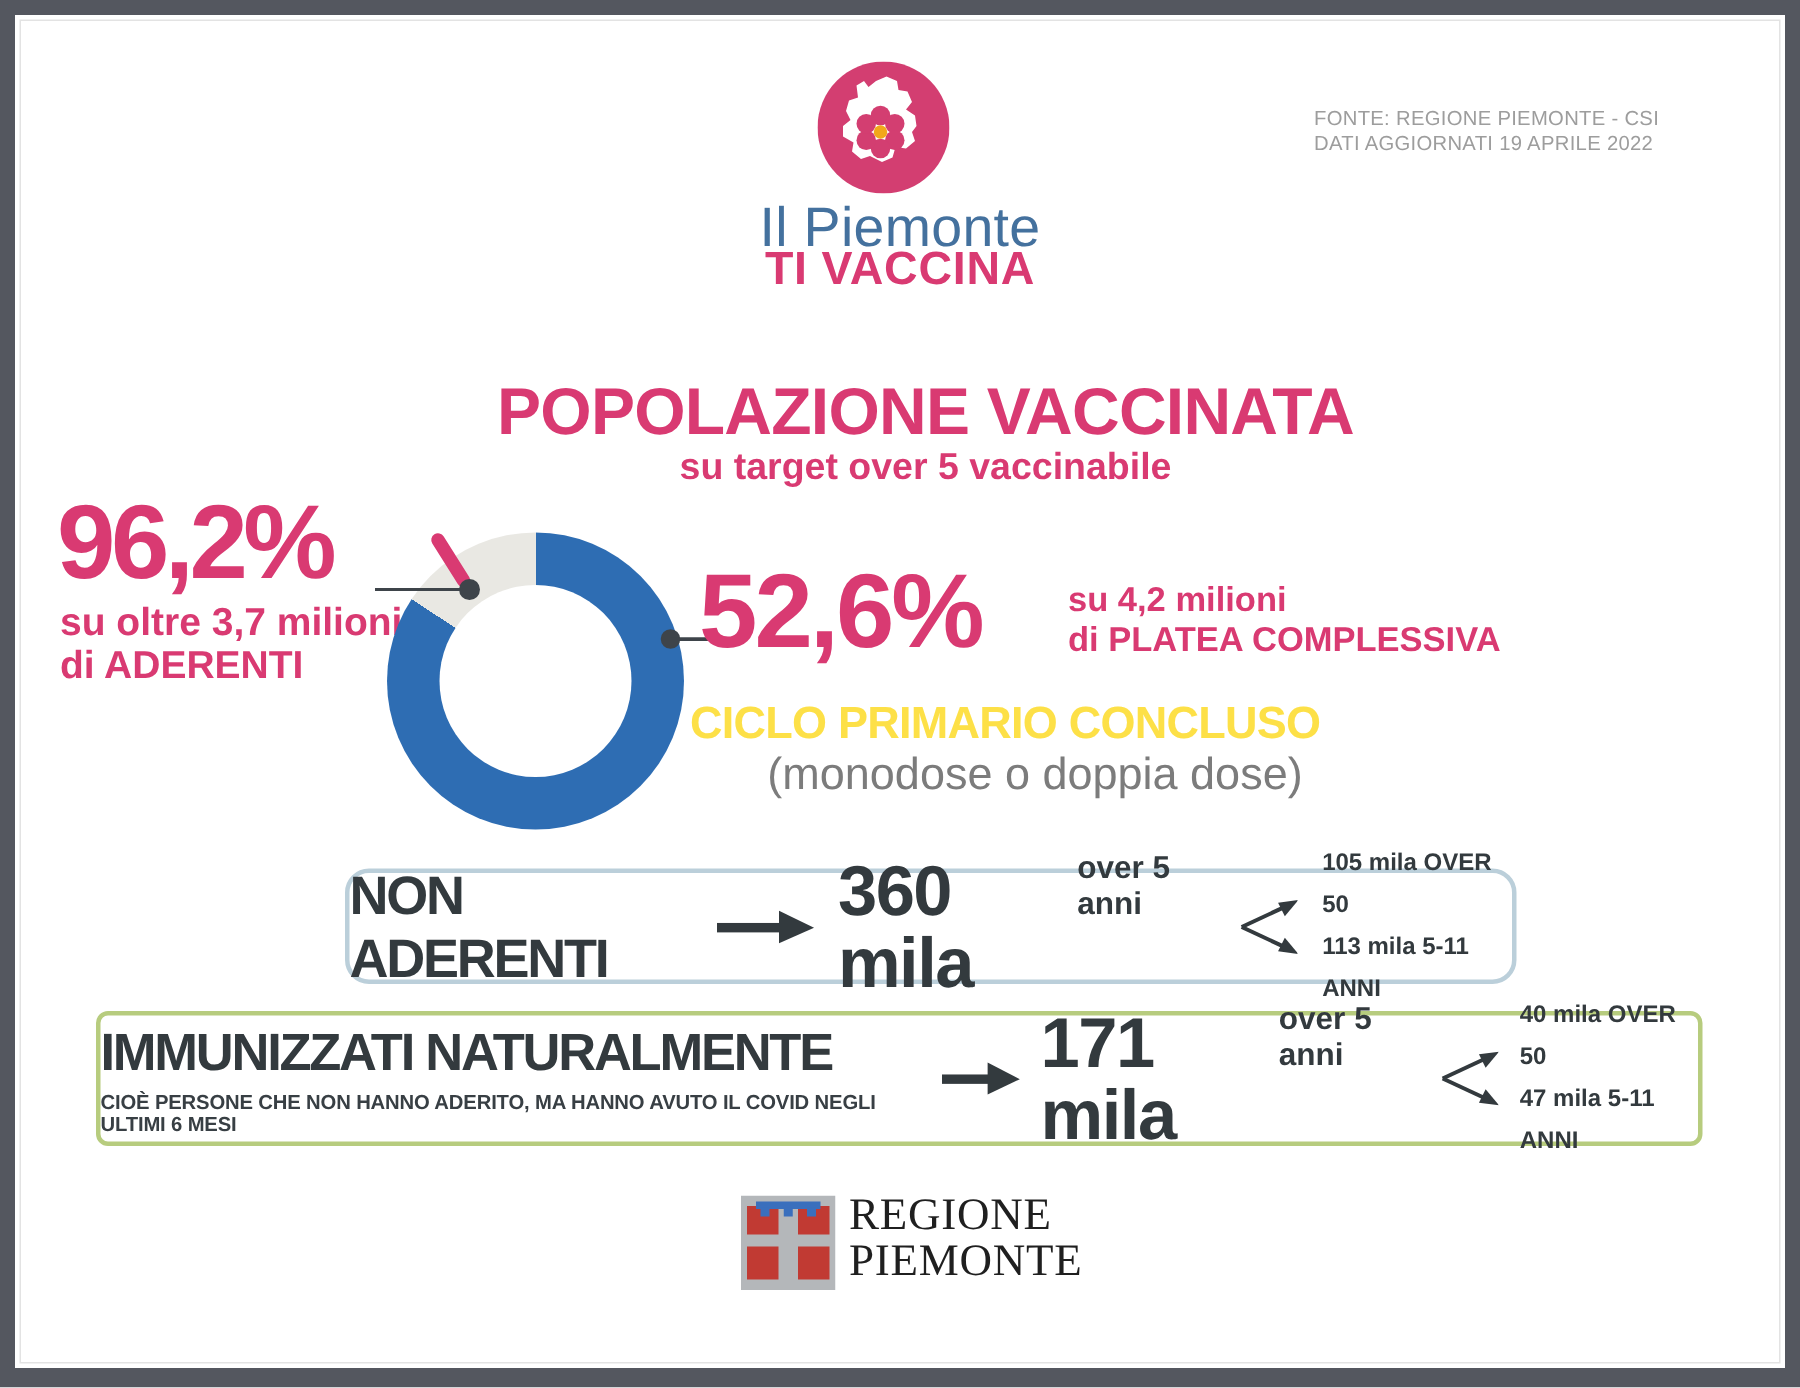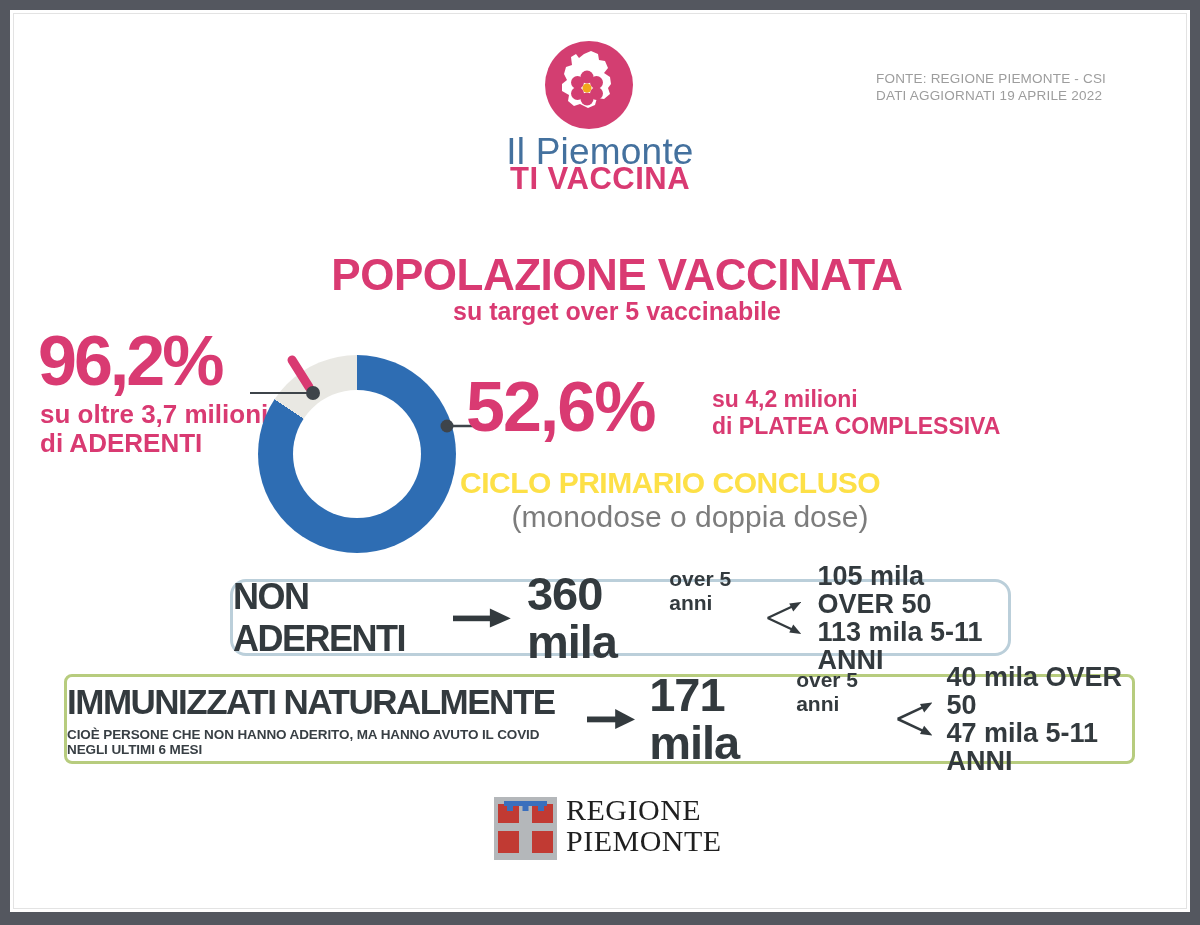--- a/index.html
+++ b/index.html
@@ -60,21 +60,21 @@
     display:flex; align-items:center; justify-content:center; gap:14px; }
   .dark { color:#333a3e; }
   .box-label { font-size:36px; font-weight:bold; letter-spacing:-1.5px; }
   .box2-label { font-size:35px; font-weight:bold; letter-spacing:-1.5px; }
   .box2-note { font-size:13.5px; font-weight:bold; color:#383f44;
     letter-spacing:-0.1px; margin-top:5px; }
   .val-stack { display:flex; flex-direction:row; align-items:flex-start; }
   .big-val { font-size:47px; font-weight:bold; letter-spacing:-1px; line-height:48px; }
   .val-unit { font-size:21px; font-weight:bold; margin-top:-3px; }
   .split-labels { display:flex; flex-direction:column; justify-content:center; }
-  .split-labels span { font-size:27px; font-weight:bold; line-height:28px; }
+  .split-labels span { font-size:16px; font-weight:bold; line-height:28px; }
 
   
   .shield { left:494px; top:797px; width:63px; height:63px; }
   .org { left:566px; top:794px; font-family:"Liberation Serif", serif;
     font-size:30px; line-height:31px; color:#1f1f1f; letter-spacing:0.5px; }
 </style>
 </head>
 <body>
 
 <div class="canvas">

